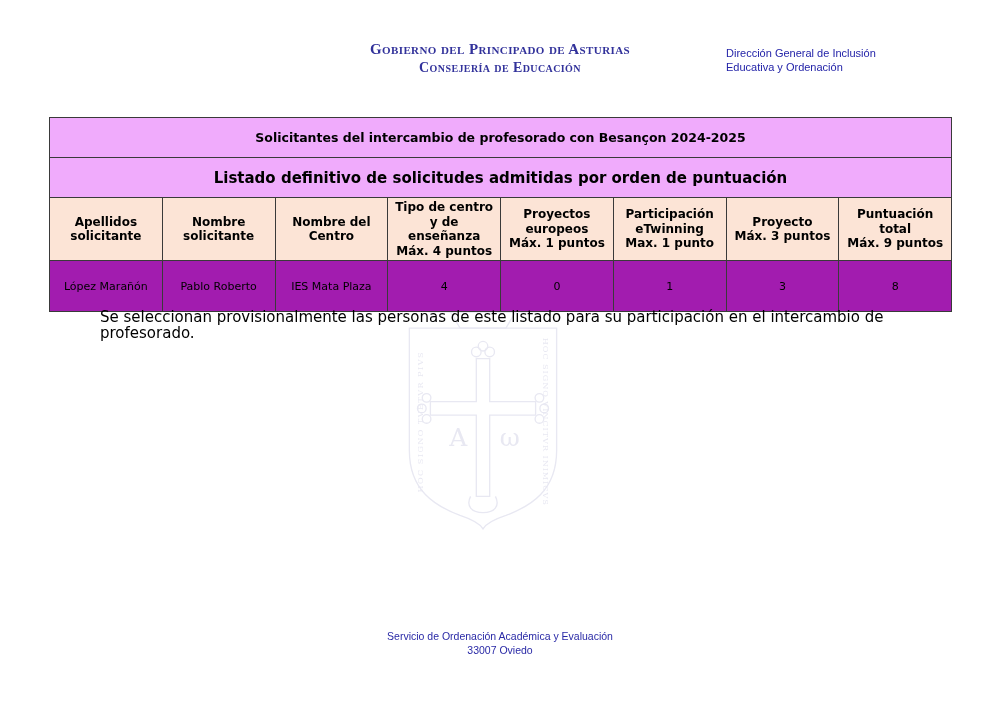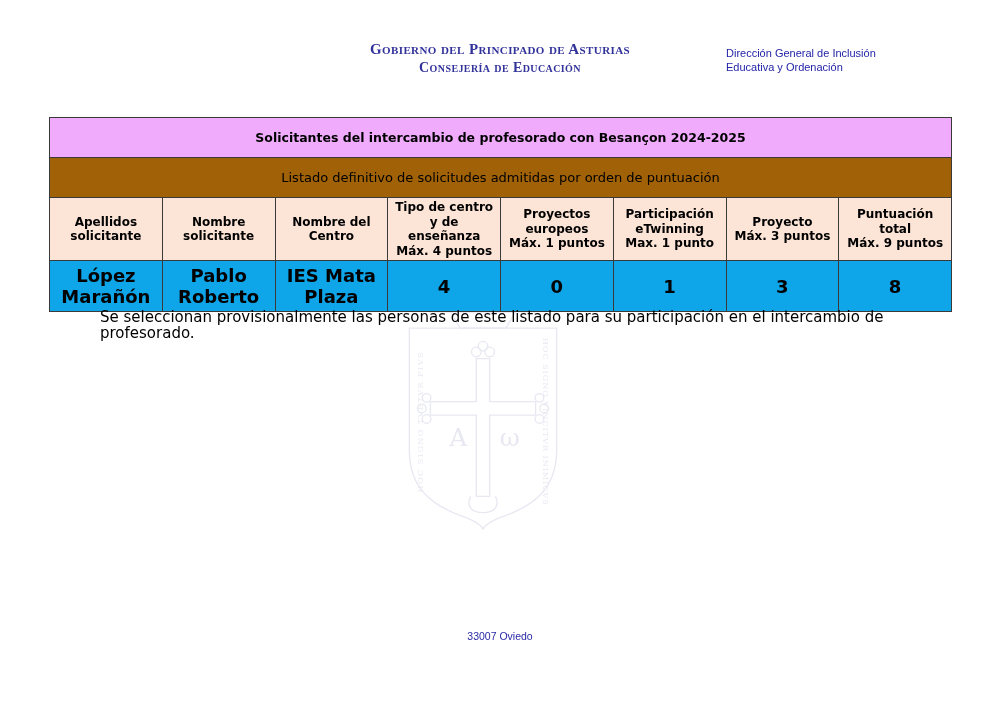--- a/index.html
+++ b/index.html
@@ -26,23 +26,23 @@
   
   table.main{
     position:absolute;left:49px;top:117px;width:903px;z-index:1;
     border-collapse:collapse;table-layout:fixed;background:transparent;
     border:1.5px solid #3a3a3a;
   }
   table.main td,table.main th{
     border:1px solid #3a3a3a;text-align:center;vertical-align:middle;padding:2px 4px;
   }
   td.title-cell{height:35px;background:#f0abfc;font-weight:bold;font-size:12.5px;}
-  td.subtitle-cell{height:35px;background:#a16207;font-weight:normal;font-size:13px;}
+  td.subtitle-cell{height:35px;background:#f0abfc;font-weight:bold;font-size:15px;}
   th.col-head{height:49px;background:#FCE4D6;font-weight:bold;font-size:12px;line-height:14.5px;white-space:pre-line;}
-  td.data-cell{height:46px;background:#0ea5e9;font-size:18px;font-weight:bold;}
+  td.data-cell{height:46px;background:#a21caf;font-size:11px;font-weight:normal;}
   
   .note{
     position:absolute;left:100px;top:309px;width:860px;z-index:2;margin:0;
     font-size:15px;line-height:16px;color:#000;
   }
   
   .page-footer{
     position:absolute;left:0;top:630px;width:1000px;text-align:center;z-index:2;
     font-family:"Liberation Sans",sans-serif;font-size:10.5px;line-height:13.5px;color:#2929A6;
   }
@@ -141,16 +141,17 @@
         <td class="data-cell">1</td>
         <td class="data-cell">3</td>
         <td class="data-cell">8</td>
       </tr>
     </tbody>
   </table>
 
   <p class="note">Se seleccionan provisionalmente las personas de este listado para su participación en el intercambio de profesorado.</p>
 
   <div class="page-footer">
+    <div>Servicio de Ordenación Académica  y Evaluación</div>
     <div>33007 Oviedo</div>
   </div>
 
 </div>
 
 </body></html>

